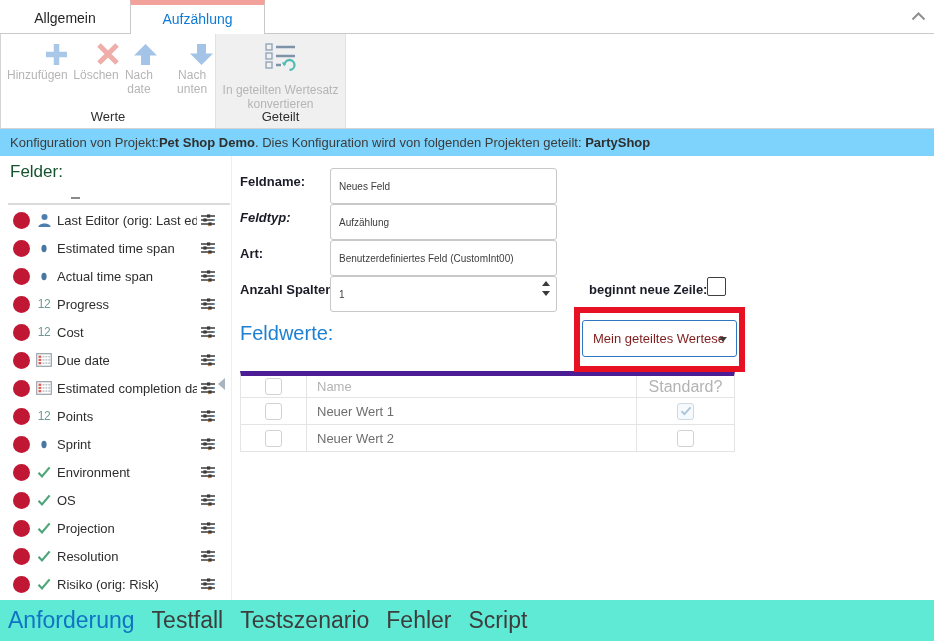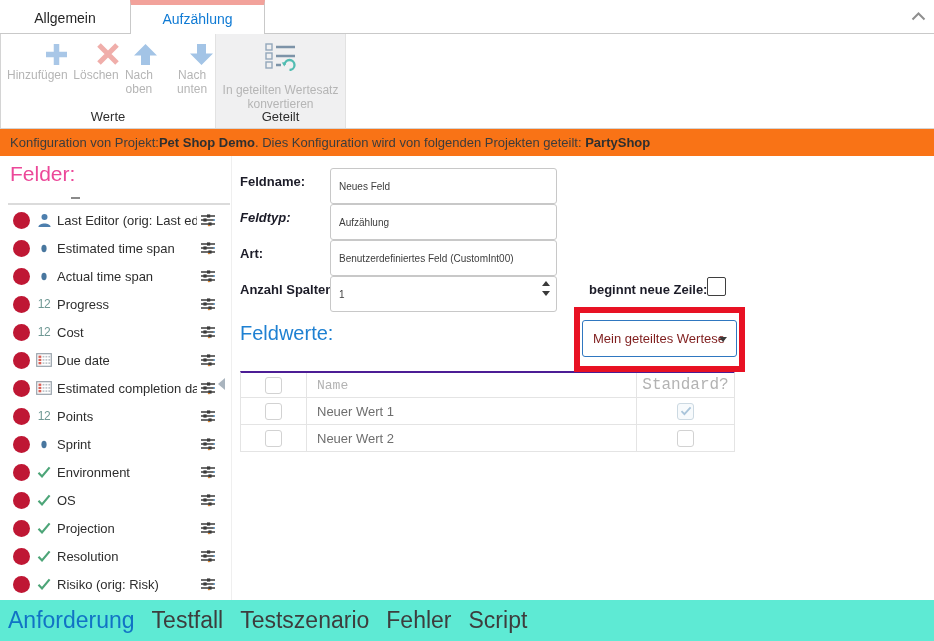--- a/index.html
+++ b/index.html
@@ -22,26 +22,26 @@
   .rbtns{display:flex;padding:6px 2px 0 6px;}
   .rbtn{display:flex;flex-direction:column;align-items:flex-end;color:#b5b5b5;font-size:12px;line-height:14px;
         text-align:center;cursor:default;}
   .rbtn .ric{height:28px;display:flex;align-items:center;justify-content:center;}
   .w-add{width:66px;} .w-del{width:56px;} .w-up{width:40px;margin-left:2px;} .w-down{width:46px;margin-left:14px;}
   .grp-label{position:absolute;bottom:4px;left:0;width:100%;text-align:center;font-size:13px;color:#2e2e2e;}
   .gbtn{display:flex;flex-direction:column;align-items:center;padding-top:7px;color:#b5b5b5;
         font-size:12px;line-height:14px;text-align:center;gap:12px;}
   .gbtn .ric{height:30px;display:flex;align-items:center;justify-content:center;}
   
-  .cfgbar{position:absolute;top:129px;left:0;right:0;height:27px;background:#f97316;box-sizing:border-box;
+  .cfgbar{position:absolute;top:129px;left:0;right:0;height:27px;background:#7dd3fc;box-sizing:border-box;
           font-size:13px;color:#3c3c3c;line-height:27px;padding-left:10px;white-space:nowrap;}
   .cfgbar b{color:#2f2f2f;}
   
   .fpanel{position:absolute;top:156px;left:0;width:232px;height:444px;box-sizing:border-box;border-right:1px solid #efefef;}
-  .fpanel-title{position:absolute;left:10px;top:6px;font-size:21px;color:#ec4899;}
+  .fpanel-title{position:absolute;left:10px;top:6px;font-size:17px;color:#14532d;}
   .fdash{position:absolute;left:71px;top:41px;width:9px;height:2px;background:#8a8a8a;}
   .fhr{position:absolute;left:8px;top:47px;width:222px;height:2px;background:#dbdbdb;}
   .flist{position:absolute;top:50px;left:0;right:0;}
   .frow{height:28px;display:flex;align-items:center;padding:0 14px 0 13px;}
   .dot{width:17px;height:17px;border-radius:50%;background:#bf1734;margin-right:5px;flex:none;}
   .ficon{width:18px;margin-right:4px;flex:none;display:flex;justify-content:center;align-items:center;}
   .flabel{flex:1;font-size:13px;color:#2d2d2d;white-space:nowrap;overflow:hidden;}
   .fopts{flex:none;margin-left:2px;display:flex;align-items:center;}
   .num12{font-size:12px;color:#6f9894;letter-spacing:-0.5px;}
   .phandle{position:absolute;left:218px;top:222px;width:0;height:0;border-top:6px solid transparent;
@@ -60,21 +60,21 @@
   .redbox{position:absolute;left:574px;top:307px;width:171px;height:65px;box-sizing:border-box;
           border:6px solid #e81123;z-index:5;pointer-events:none;}
   .ddown{position:absolute;left:582px;top:320px;width:155px;height:37px;box-sizing:border-box;background:#fff;
          border:1px solid #2f77c0;border-radius:3px;font-size:13px;color:#7f1d1d;line-height:35px;
          padding-left:10px;white-space:nowrap;overflow:hidden;z-index:4;}
   .ddown .caret{position:absolute;right:9px;top:16px;width:0;height:0;border-left:4.5px solid transparent;
          border-right:4.5px solid transparent;border-top:5px solid #3a3a3a;}
   
   .vtable{position:absolute;left:240px;top:371px;width:495px;}
   .trow{display:flex;height:27px;border-left:1px solid #e4e4e4;border-right:1px solid #e4e4e4;border-bottom:1px solid #e4e4e4;box-sizing:border-box;}
-  .trow.first{border-top:2px solid #4c1d95;font-family:Liberation Mono, monospace;}
+  .trow.first{border-top:5px solid #4c1d95;}
   .c1{width:66px;border-right:1px solid #e4e4e4;display:flex;align-items:center;justify-content:center;box-sizing:border-box;}
   .c2{flex:1;display:flex;align-items:center;padding-left:10px;font-size:13px;color:#6e6e6e;
       border-right:1px solid #e4e4e4;box-sizing:border-box;overflow:hidden;white-space:nowrap;}
   .c3{width:97px;display:flex;align-items:center;justify-content:center;box-sizing:border-box;}
   .thead .c2,.thead .c3{color:#b3b3b3;}
   .tcb{width:17px;height:17px;box-sizing:border-box;border:1px solid #d2d2d2;border-radius:3px;background:#fff;
        display:flex;align-items:center;justify-content:center;}
   .tcb.checked{background:#f7fafc;border-color:#ccd9e2;}
   
   .bbar{position:absolute;left:0;right:0;bottom:0;height:41px;background:#5eead4;display:flex;align-items:center;
@@ -117,21 +117,21 @@
               </svg>
           </span>
           <span>Löschen</span>
         </div>
         <div class="rbtn w-up">
           <span class="ric">
             <svg width="23" height="21" viewBox="0 0 23 21">
                 <path d="M11.5 0 L23 11.5 H16 V21 H7 V11.5 H0 Z" fill="#a3c4e6"></path>
               </svg>
           </span>
-          <span>Nach oben</span>
+          <span>Nach date</span>
         </div>
         <div class="rbtn w-down">
           <span class="ric">
             <svg width="23" height="21" viewBox="0 0 23 21">
                 <path d="M11.5 21 L0 9.5 H7 V0 H16 V9.5 H23 Z" fill="#a3c4e6"></path>
               </svg>
           </span>
           <span>Nach unten</span>
         </div>
       </div>

